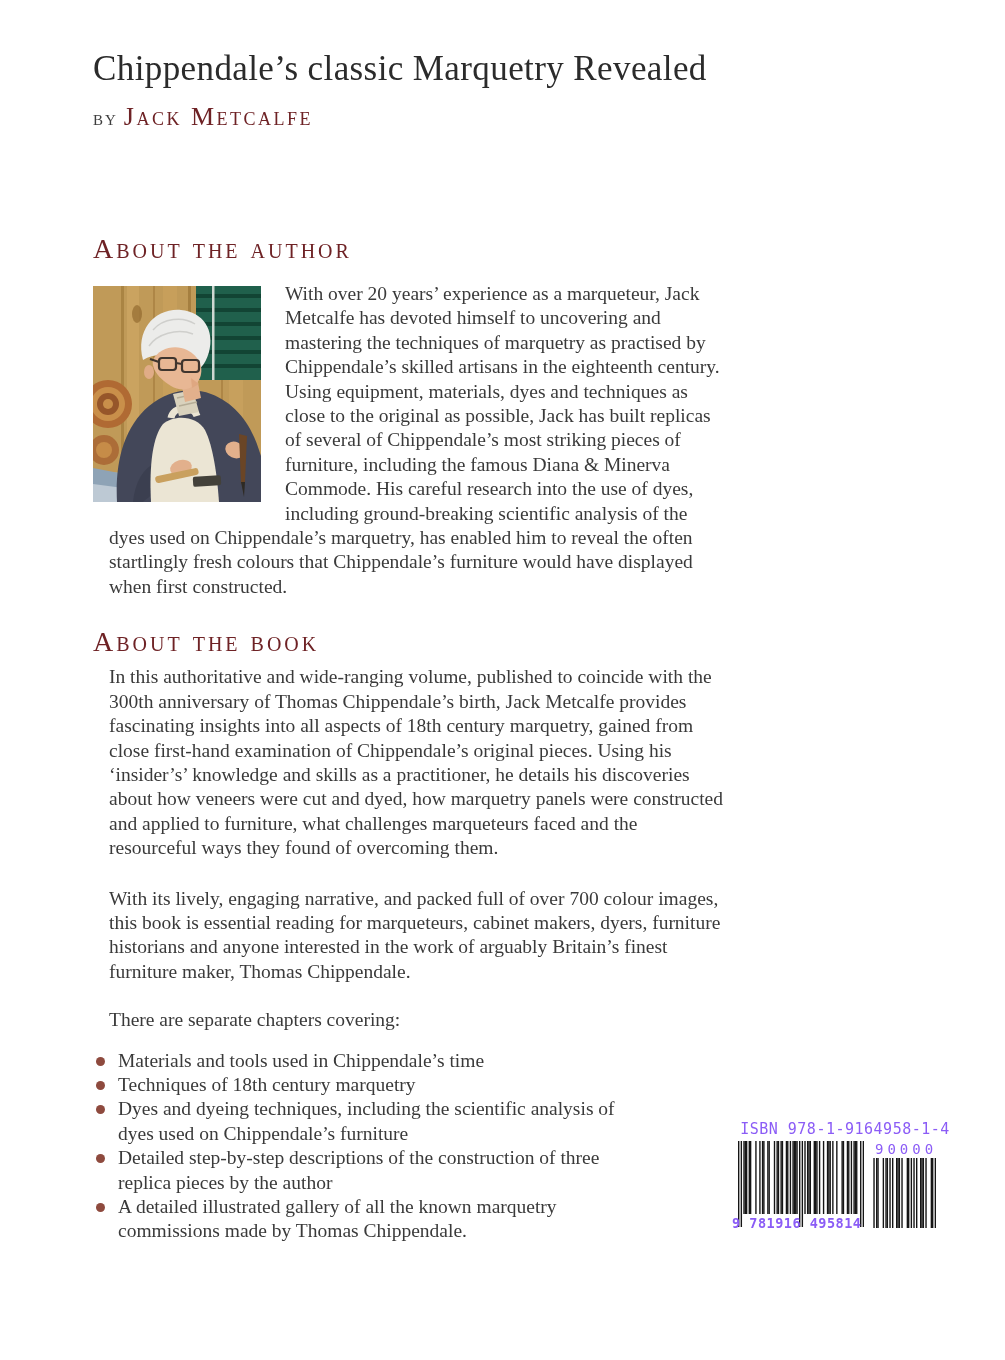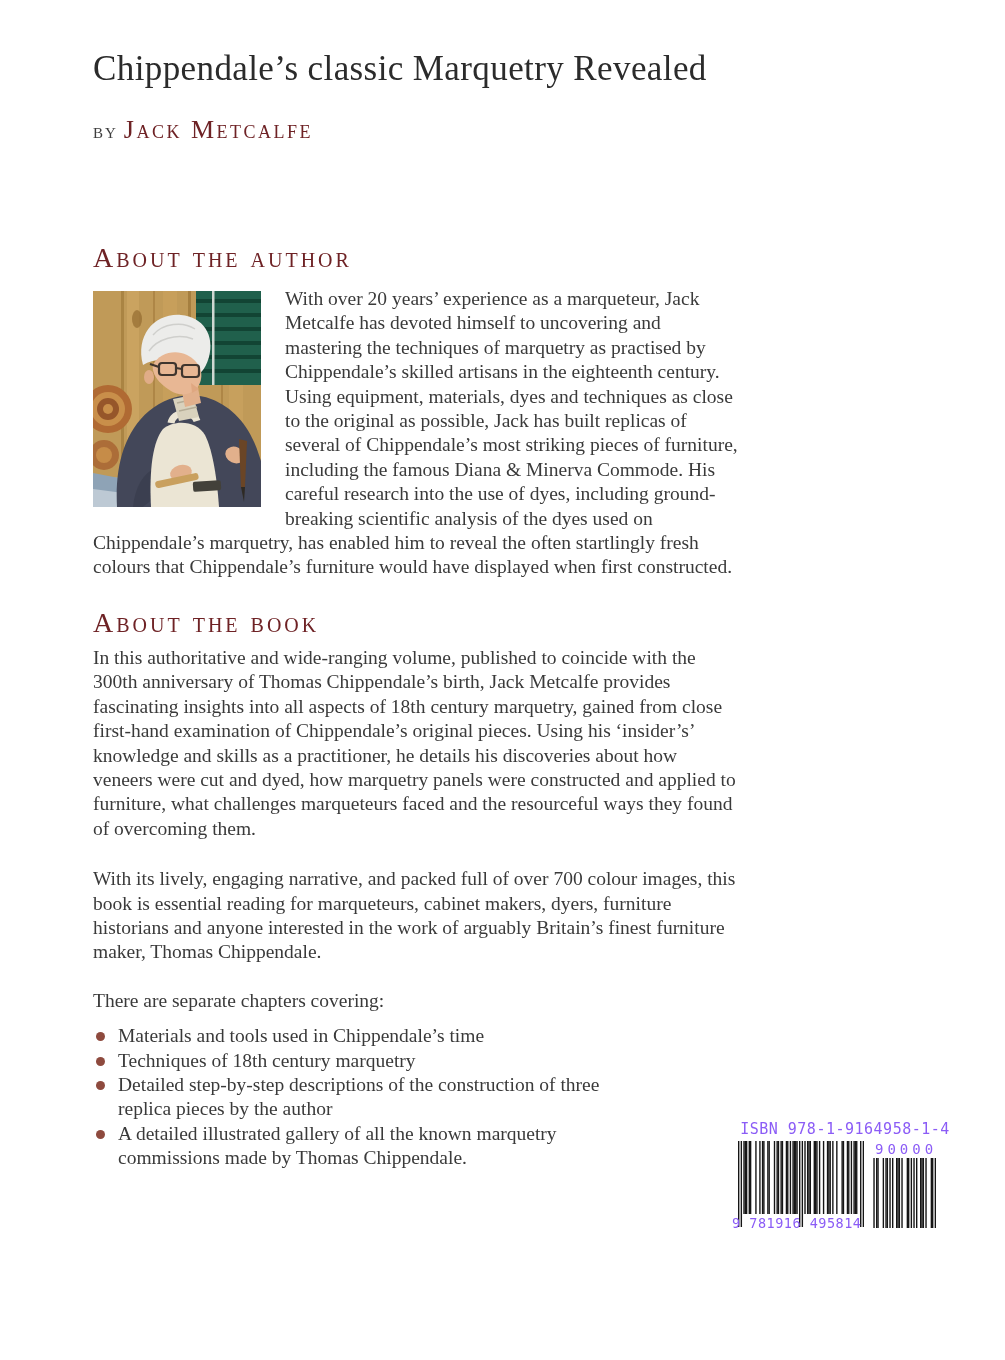--- a/index.html
+++ b/index.html
@@ -20,22 +20,22 @@
   h1.book-title{
     margin:0;
     padding-top:48px;
     font-size:35px;
     line-height:42px;
     font-weight:400;
     letter-spacing:0.4px;
     color:#2b2b2b;
   }
   .byline{
-    margin-top:24px;
-    line-height:32px;
+    margin-top:7px;
+    line-height:40px;
   }
   .by-prefix{
     font-variant:small-caps;
     font-size:21px;
     letter-spacing:2px;
     color:#3d3d3d;
     margin-right:6px;
   }
   .author-name{
     font-variant:small-caps;
@@ -58,21 +58,21 @@
   .author-block{ margin-top:12px; }
   .photo-frame{
     float:left;
     width:168px;
     height:216px;
     margin:4px 24px 8px 0;
     background:#c09a58;
   }
   .photo-frame svg{ display:block; }
   p.body-text{
-    margin:0;
+    margin:16px;
     font-size:19.5px;
     line-height:24.4px;
     color:#3a3a3a;
   }
   p.para1{ margin-top:6px; }
   p.para2{ margin-top:26px; }
   p.intro{ margin-top:24px; }
   ul.chapters{
     list-style:none;
     margin:11px 0 0 0;
@@ -121,20 +121,21 @@
   .bars-main rect, .bars-addon rect{ fill:#151515; }
   .ean-digits{
     font-family:"DejaVu Sans Mono", monospace;
     font-size:13.5px;
     letter-spacing:0.5px;
     text-align:center;
     margin-top:-12px;
     position:relative;
     left:-6px;
     white-space:nowrap;
+    font-weight:bold;
   }
   .addon-bc{ width:66px; }
   .addon-digits{
     font-family:"DejaVu Sans Mono", monospace;
     font-size:14px;
     letter-spacing:4px;
     text-align:right;
     padding-left:4px;
     margin-bottom:1px;
     white-space:nowrap;
@@ -233,20 +234,21 @@
       <p class="body-text">With over 20 years’ experience as a marqueteur, Jack Metcalfe has devoted himself to uncovering and mastering the techniques of marquetry as practised by Chippendale’s skilled artisans in the eighteenth century. Using equipment, materials, dyes and techniques as close to the original as possible, Jack has built replicas of several of Chippendale’s most striking pieces of furniture, including the famous Diana &amp; Minerva Commode. His careful research into the use of dyes, including ground-breaking scientific analysis of the dyes used on Chippendale’s marquetry, has enabled him to reveal the often startlingly fresh colours that Chippendale’s furniture would have displayed when first constructed.</p>
     </div>
 
     <h2 class="section-heading heading-book">About the book</h2>
     <p class="body-text para1">In this authoritative and wide-ranging volume, published to coincide with the 300th anniversary of Thomas Chippendale’s birth, Jack Metcalfe provides fascinating insights into all aspects of 18th century marquetry, gained from close first-hand examination of Chippendale’s original pieces. Using his ‘insider’s’ knowledge and skills as a practitioner, he details his discoveries about how veneers were cut and dyed, how marquetry panels were constructed and applied to furniture, what challenges marqueteurs faced and the resourceful ways they found of overcoming them.</p>
     <p class="body-text para2">With its lively, engaging narrative, and packed full of over 700 colour images, this book is essential reading for marqueteurs, cabinet makers, dyers, furniture historians and anyone interested in the work of arguably Britain’s finest furniture maker, Thomas Chippendale.</p>
     <p class="body-text intro">There are separate chapters covering:</p>
     <ul class="chapters">
         <li><span class="bullet"></span><span>Materials and tools used in Chippendale’s time</span></li>
         <li><span class="bullet"></span><span>Techniques of 18th century marquetry</span></li>
+        <li><span class="bullet"></span><span>Dyes and dyeing techniques, including the scientific analysis of dyes used on Chippendale’s furniture</span></li>
         <li><span class="bullet"></span><span>Detailed step-by-step descriptions of the construction of three replica pieces by the author</span></li>
         <li><span class="bullet"></span><span>A detailed illustrated gallery of all the known marquetry commissions made by Thomas Chippendale.</span></li>
       </ul>
   </main>
 
   <aside class="barcode-block">
     <div class="isbn-line">ISBN 978-1-9164958-1-4</div>
     <div class="barcode-row">
       <div class="main-bc">
         <svg class="bars-main" viewBox="0 0 95 86" preserveAspectRatio="none">

